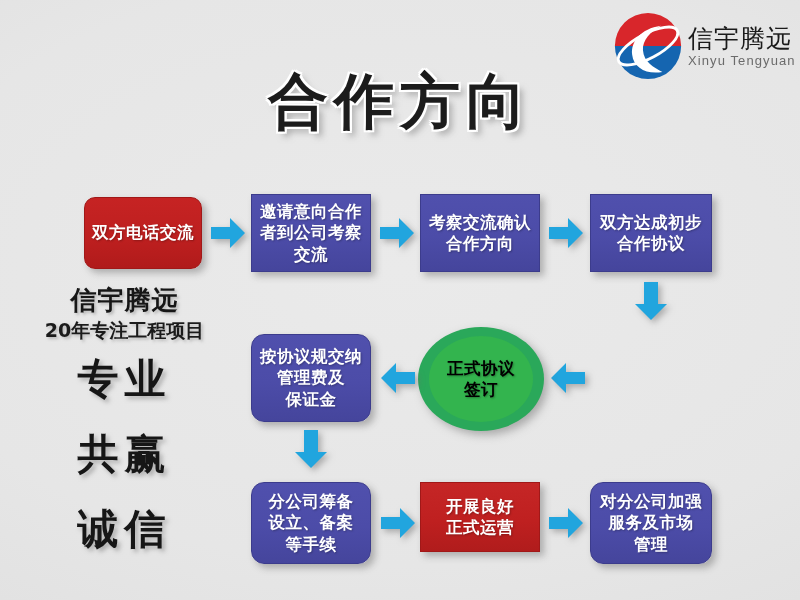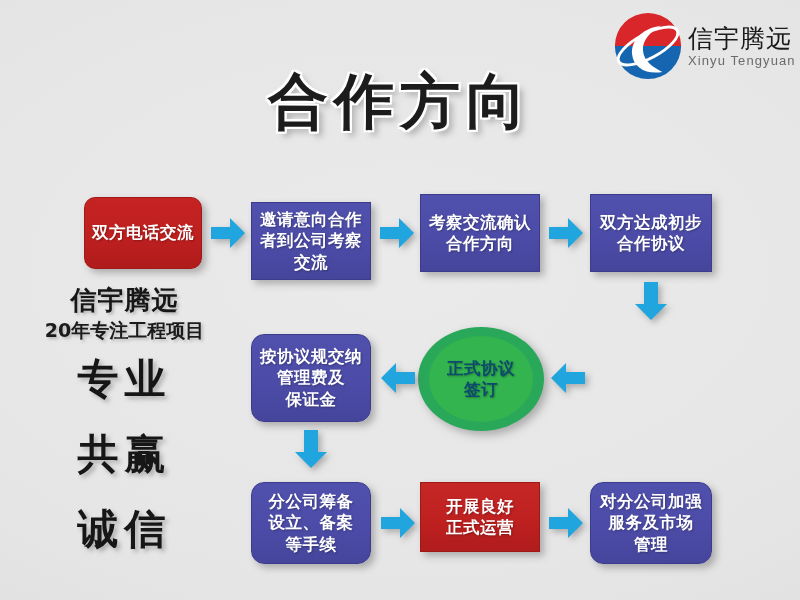--- a/index.html
+++ b/index.html
@@ -165,21 +165,21 @@
   }
   #node-sign-inner {
     width: 104px;
     height: 86px;
     border-radius: 50%;
     background: #33b44e;
     display: flex;
     align-items: center;
     justify-content: center;
     text-align: center;
-    color: #0c4a6e;
+    color: #000000;
     font-weight: bold;
     font-size: 16.5px;
     line-height: 1.3;
     letter-spacing: 0.5px;
     font-family: "DejaVu Sans", "Liberation Sans", sans-serif;
     text-shadow: 1px 1px 2px rgba(0,0,0,0.3);
   }
 
   
   .arrow {
@@ -222,21 +222,21 @@
   </div>
 
   <div class="node node-red-round" style="left:84px;  top:197px; width:118px; height:72px;text-align:right;">双方电话交流</div>
 
   <div class="arrow" style="left:209px; top:216px;">
     <svg width="38" height="34" viewBox="0 0 38 34">
         <path d="M2 11 L21 11 L21 2 L36 17 L21 32 L21 23 L2 23 Z" fill="#21a5de"></path>
       </svg>
   </div>
 
-  <div class="node node-purple" style="left:251px; top:202px; width:120px; height:78px;">邀请意向合作<br>者到公司考察<br>交流</div>
+  <div class="node node-purple" style="left:251px; top:194px; width:120px; height:78px;">邀请意向合作<br>者到公司考察<br>交流</div>
 
   <div class="arrow" style="left:378px; top:216px;">
     <svg width="38" height="34" viewBox="0 0 38 34">
         <path d="M2 11 L21 11 L21 2 L36 17 L21 32 L21 23 L2 23 Z" fill="#21a5de"></path>
       </svg>
   </div>
 
   <div class="node node-purple" style="left:420px; top:194px; width:120px; height:78px;">考察交流确认<br>合作方向</div>
 
   <div class="arrow" style="left:547px; top:216px;">

